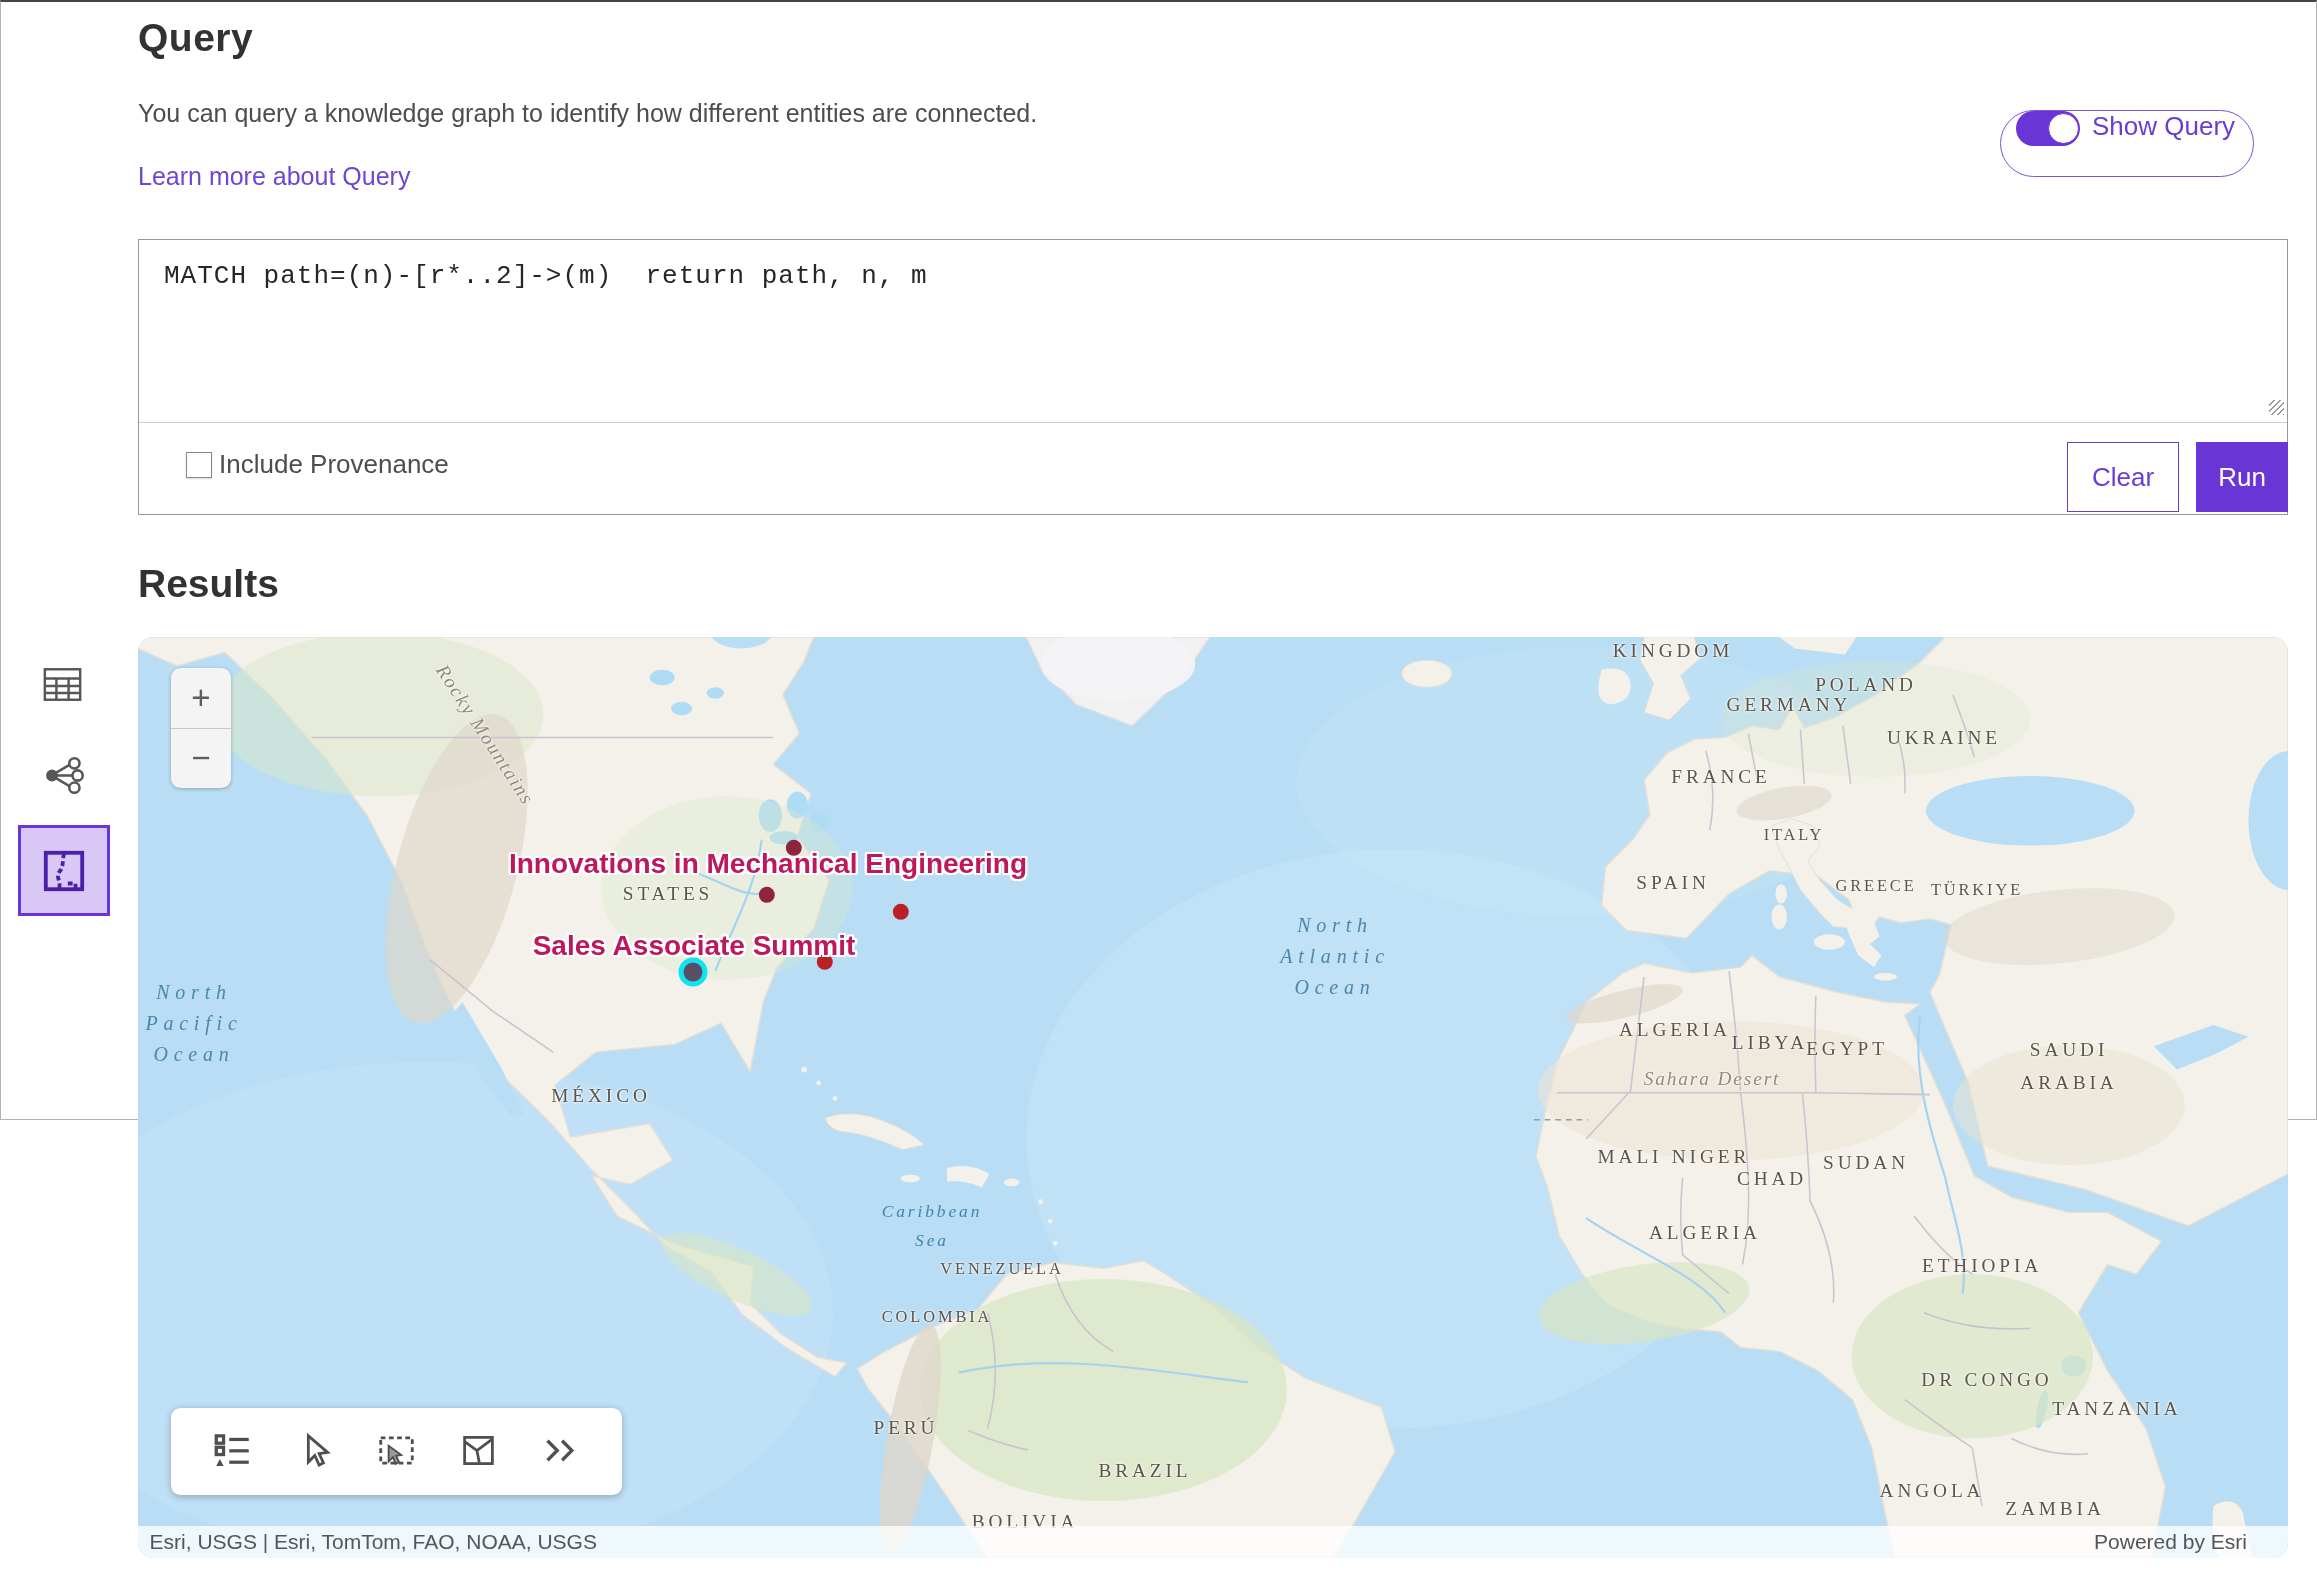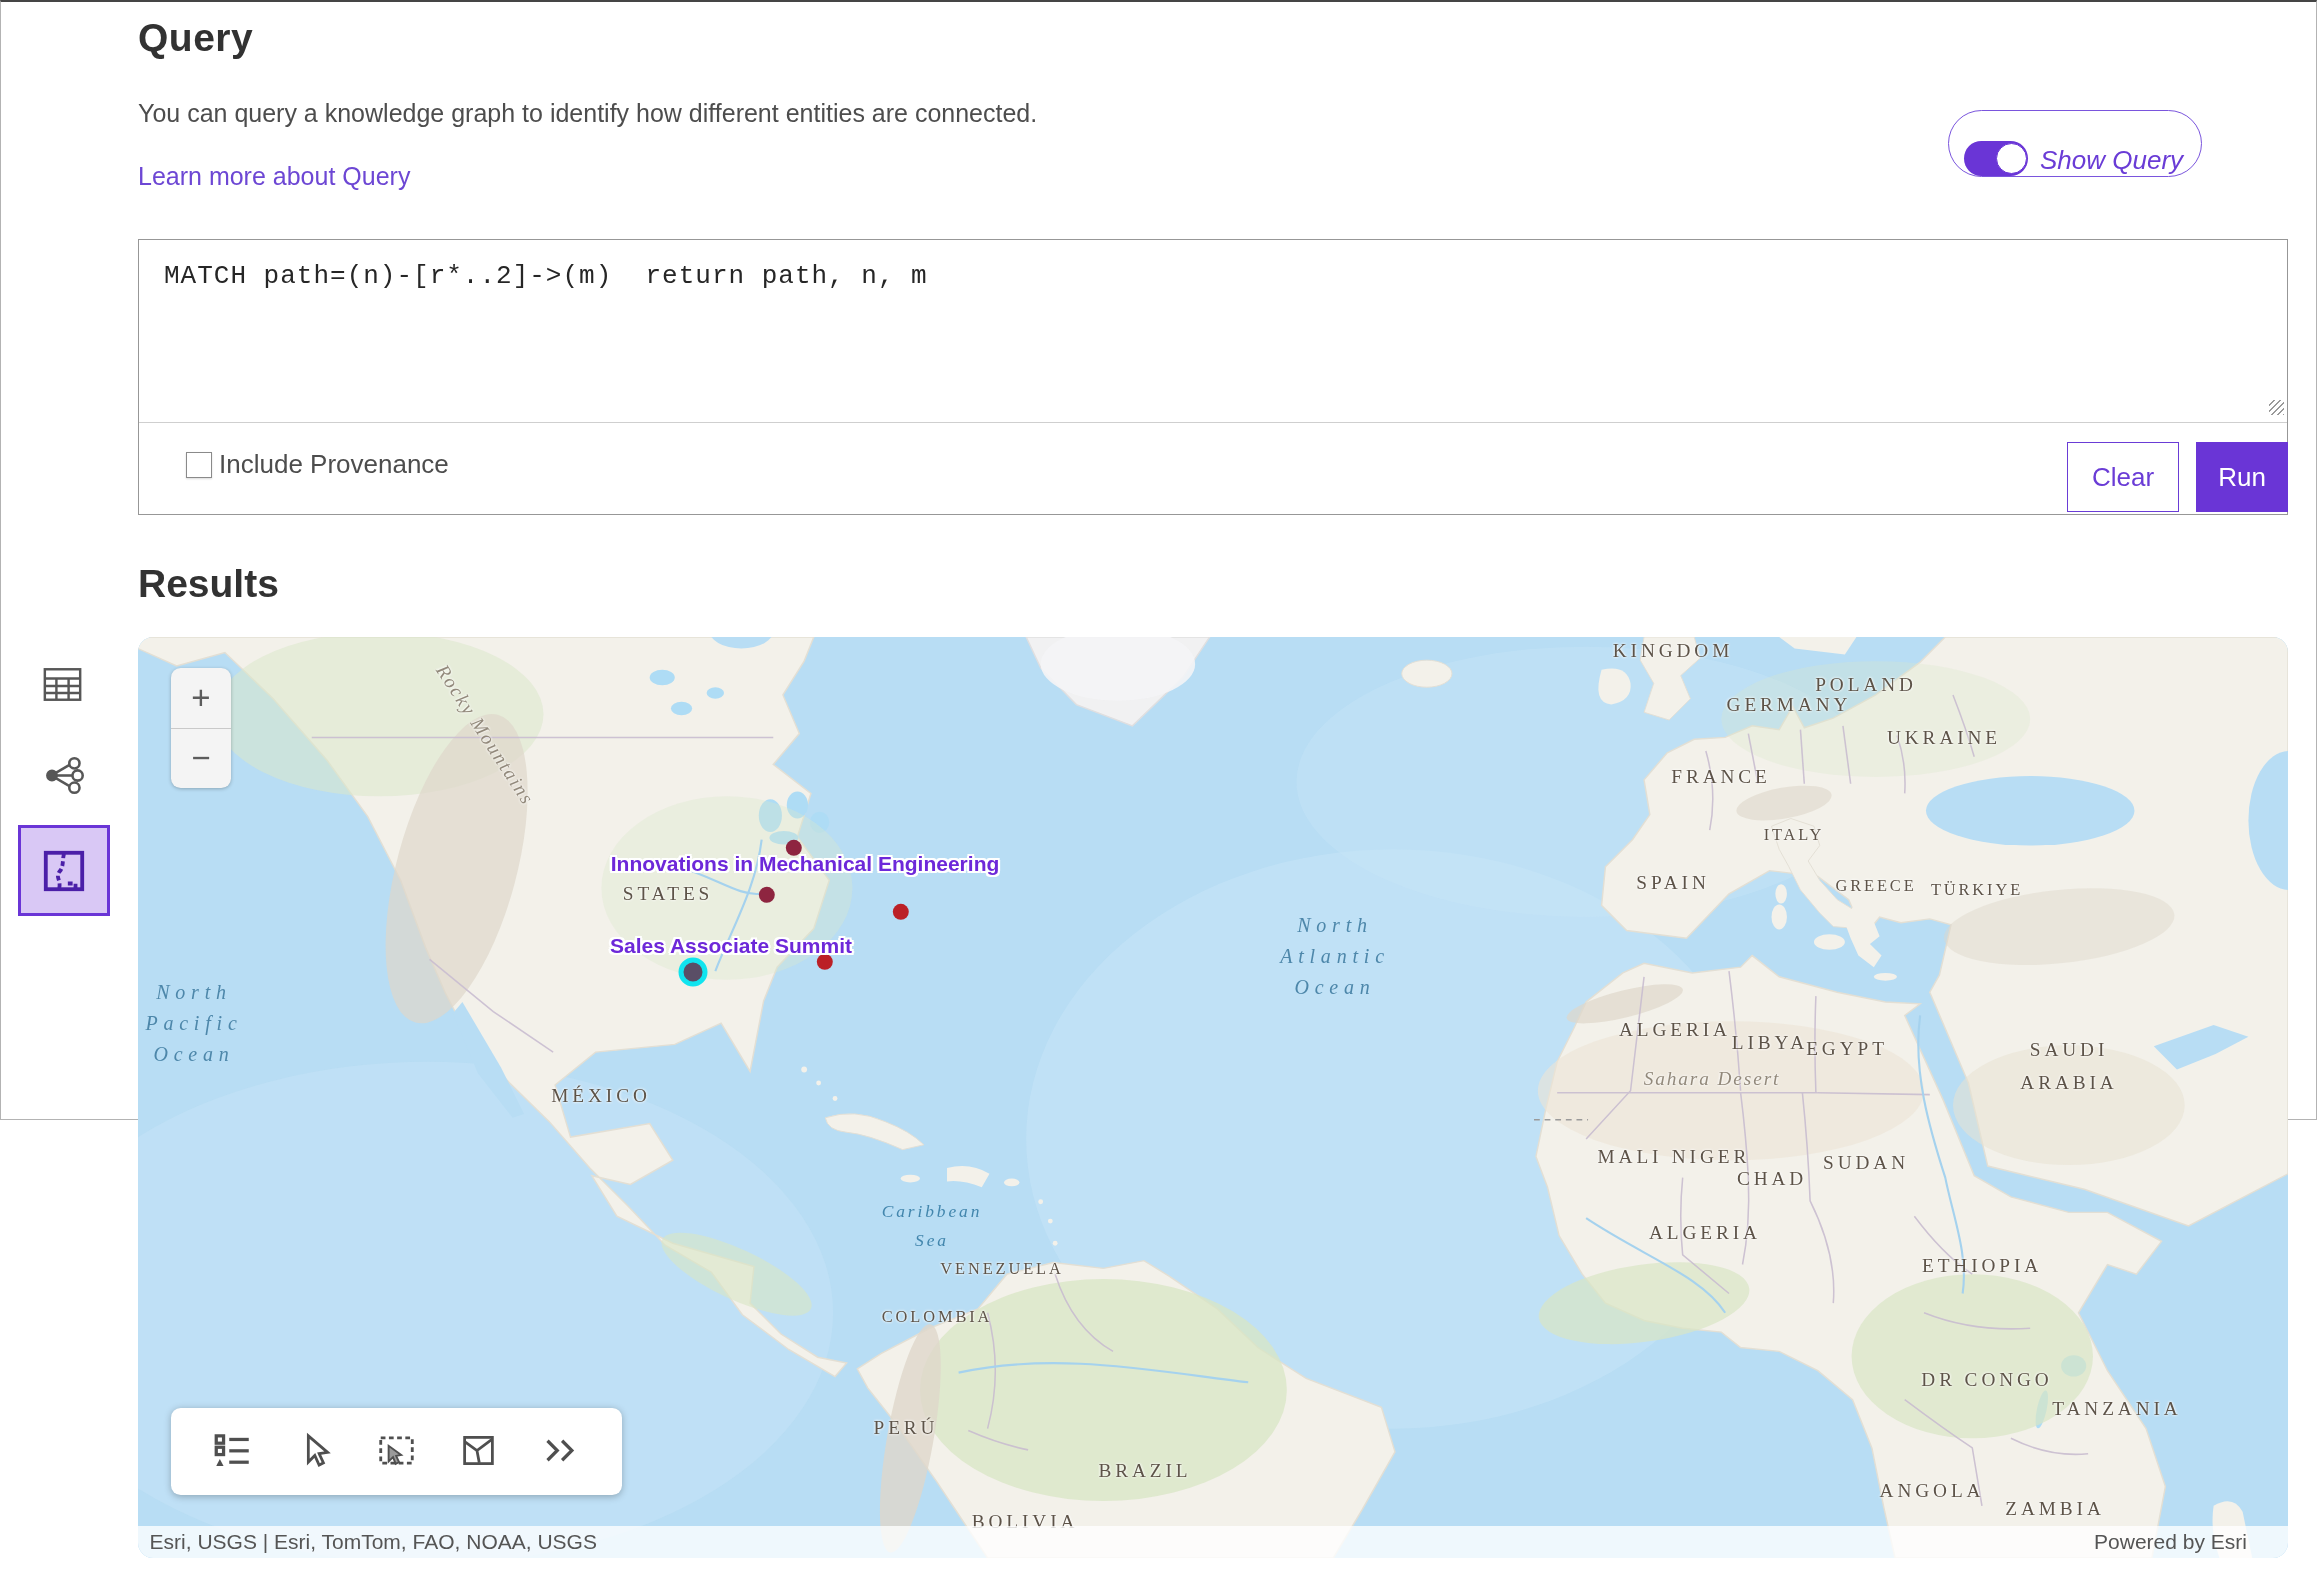--- a/index.html
+++ b/index.html
@@ -4,22 +4,22 @@
 <style>
   * { margin:0; padding:0; box-sizing:border-box; }
   html,body { width:2317px; height:1576px; background:#ffffff; font-family:"Liberation Sans",sans-serif; overflow:hidden; }
   .page { position:relative; width:2317px; height:1120px; background:#fff;
           border-top:2.9px solid #454545; border-left:1px solid #b3b3b3; border-right:1px solid #b3b3b3; border-bottom:1px solid #b3b3b3; }
 
   
   .title { position:absolute; left:137px; top:13.5px; font-size:39px; font-weight:bold; color:#323232; letter-spacing:0.5px; }
   .desc  { position:absolute; left:137px; top:97px; font-size:25px; color:#4d4d4d; }
   .learn { position:absolute; left:137px; top:160px; font-size:25px; color:#6d47d4; text-decoration:none; cursor:pointer; }
-  .pill  { position:absolute; left:1947px; top:108px; width:254px; height:67px; border:1.9px solid #7a55dd; border-radius:35px;
-           display:flex; align-items:flex-end; gap:11.6px; padding-left:15.4px; background:#fff; cursor:pointer;font-style:italic; }
+  .pill  { position:absolute; left:1999px; top:108px; width:254px; height:67px; border:1.9px solid #7a55dd; border-radius:35px;
+           display:flex; align-items:flex-start; gap:11.6px; padding-left:15.4px; background:#fff; cursor:pointer; }
   .toggle{ width:64px; height:35px; background:#6a35d6; border-radius:17.4px; position:relative; flex:0 0 auto; }
   .knob  { position:absolute; right:1.9px; top:1.9px; width:31px; height:31px; background:#fff; border:1.9px solid #6a35d6; border-radius:50%; }
   .pill-label { font-size:26px; color:#6a3cd6; }
 
   
   .qpanel { position:absolute; left:137px; top:237px; width:2150px; height:276px; border:1.9px solid #979797; background:#fff; }
   .qtext  { position:absolute; left:25px; top:21px; right:29px; font-family:"Liberation Mono",monospace; font-size:26px; color:#262626; letter-spacing:1px; white-space:pre; }
   .resize { position:absolute; right:2.9px; top:160px; width:15.4px; height:15.4px;
             background:repeating-linear-gradient(135deg,transparent,transparent 2.9px,#9a9a9a 2.9px,#9a9a9a 4.3px); }
   .qfooter{ position:absolute; left:0; right:0; top:182px; bottom:0; border-top:1px solid #cfcfcf; }
@@ -49,22 +49,22 @@
   .olabel { position:absolute; transform:translate(-50%,0); font-family:"Liberation Serif",serif; font-style:italic; color:#4d87aa;
             font-size:20px; letter-spacing:5.8px; text-align:center; white-space:nowrap; }
   .olabel .oline { display:block; }
   .olabel.small { font-size:17.4px; letter-spacing:2.9px; color:#4286ad; }
 
   .dot { position:absolute; transform:translate(-50%,-50%); border-radius:50%; }
   .dot.maroon { width:16.4px; height:16.4px; background:#8e2540; }
   .dot.red    { width:16.4px; height:16.4px; background:#bb2026; }
   .dot.cyan   { width:29px; height:29px; background:#5a4e66; border:5.8px solid #10e4ef; }
 
-  .event-label { position:absolute; transform:translate(-50%,-50%); font-size:21px; font-weight:bold; color:#6d28d9; white-space:nowrap; z-index:5;
-     text-shadow:-1.9px -1.9px 0 #fff, 1.9px -1.9px 0 #fff, -1.9px 1.9px 0 #fff, 1.9px 1.9px 0 #fff, 0 -2.4px 0 #fff, 0 2.4px 0 #fff, -2.4px 0 0 #fff, 2.4px 0 0 #fff;margin-left:37px; }
+  .event-label { position:absolute; transform:translate(-50%,-50%); font-size:28px; font-weight:bold; color:#be185d; white-space:nowrap; z-index:5;
+     text-shadow:-1.9px -1.9px 0 #fff, 1.9px -1.9px 0 #fff, -1.9px 1.9px 0 #fff, 1.9px 1.9px 0 #fff, 0 -2.4px 0 #fff, 0 2.4px 0 #fff, -2.4px 0 0 #fff, 2.4px 0 0 #fff; }
 
   .zoomctl { position:absolute; left:33px; top:31px; width:60px; height:120px; background:#f4f4f4; border-radius:9.7px;
              box-shadow:0 1px 3.9px rgba(0,0,0,.25); display:flex; flex-direction:column; z-index:6; }
   .zoomctl button { flex:1; background:none; border:none; font-size:33px; color:#5c5c5c; cursor:pointer; font-family:inherit; }
   .zoomctl .zin { border-bottom:1px solid #c9c9c9; }
 
   .maptools { position:absolute; left:33px; top:771px; width:451px; height:87px; background:#fff; border-radius:9.7px;
               box-shadow:0 1.9px 7.7px rgba(0,0,0,.25); display:flex; align-items:center; justify-content:space-around; padding:0 21px; z-index:6; }
   .maptools button { background:none; border:none; cursor:pointer; color:#4f4f4f; width:42px; height:42px; }
 

